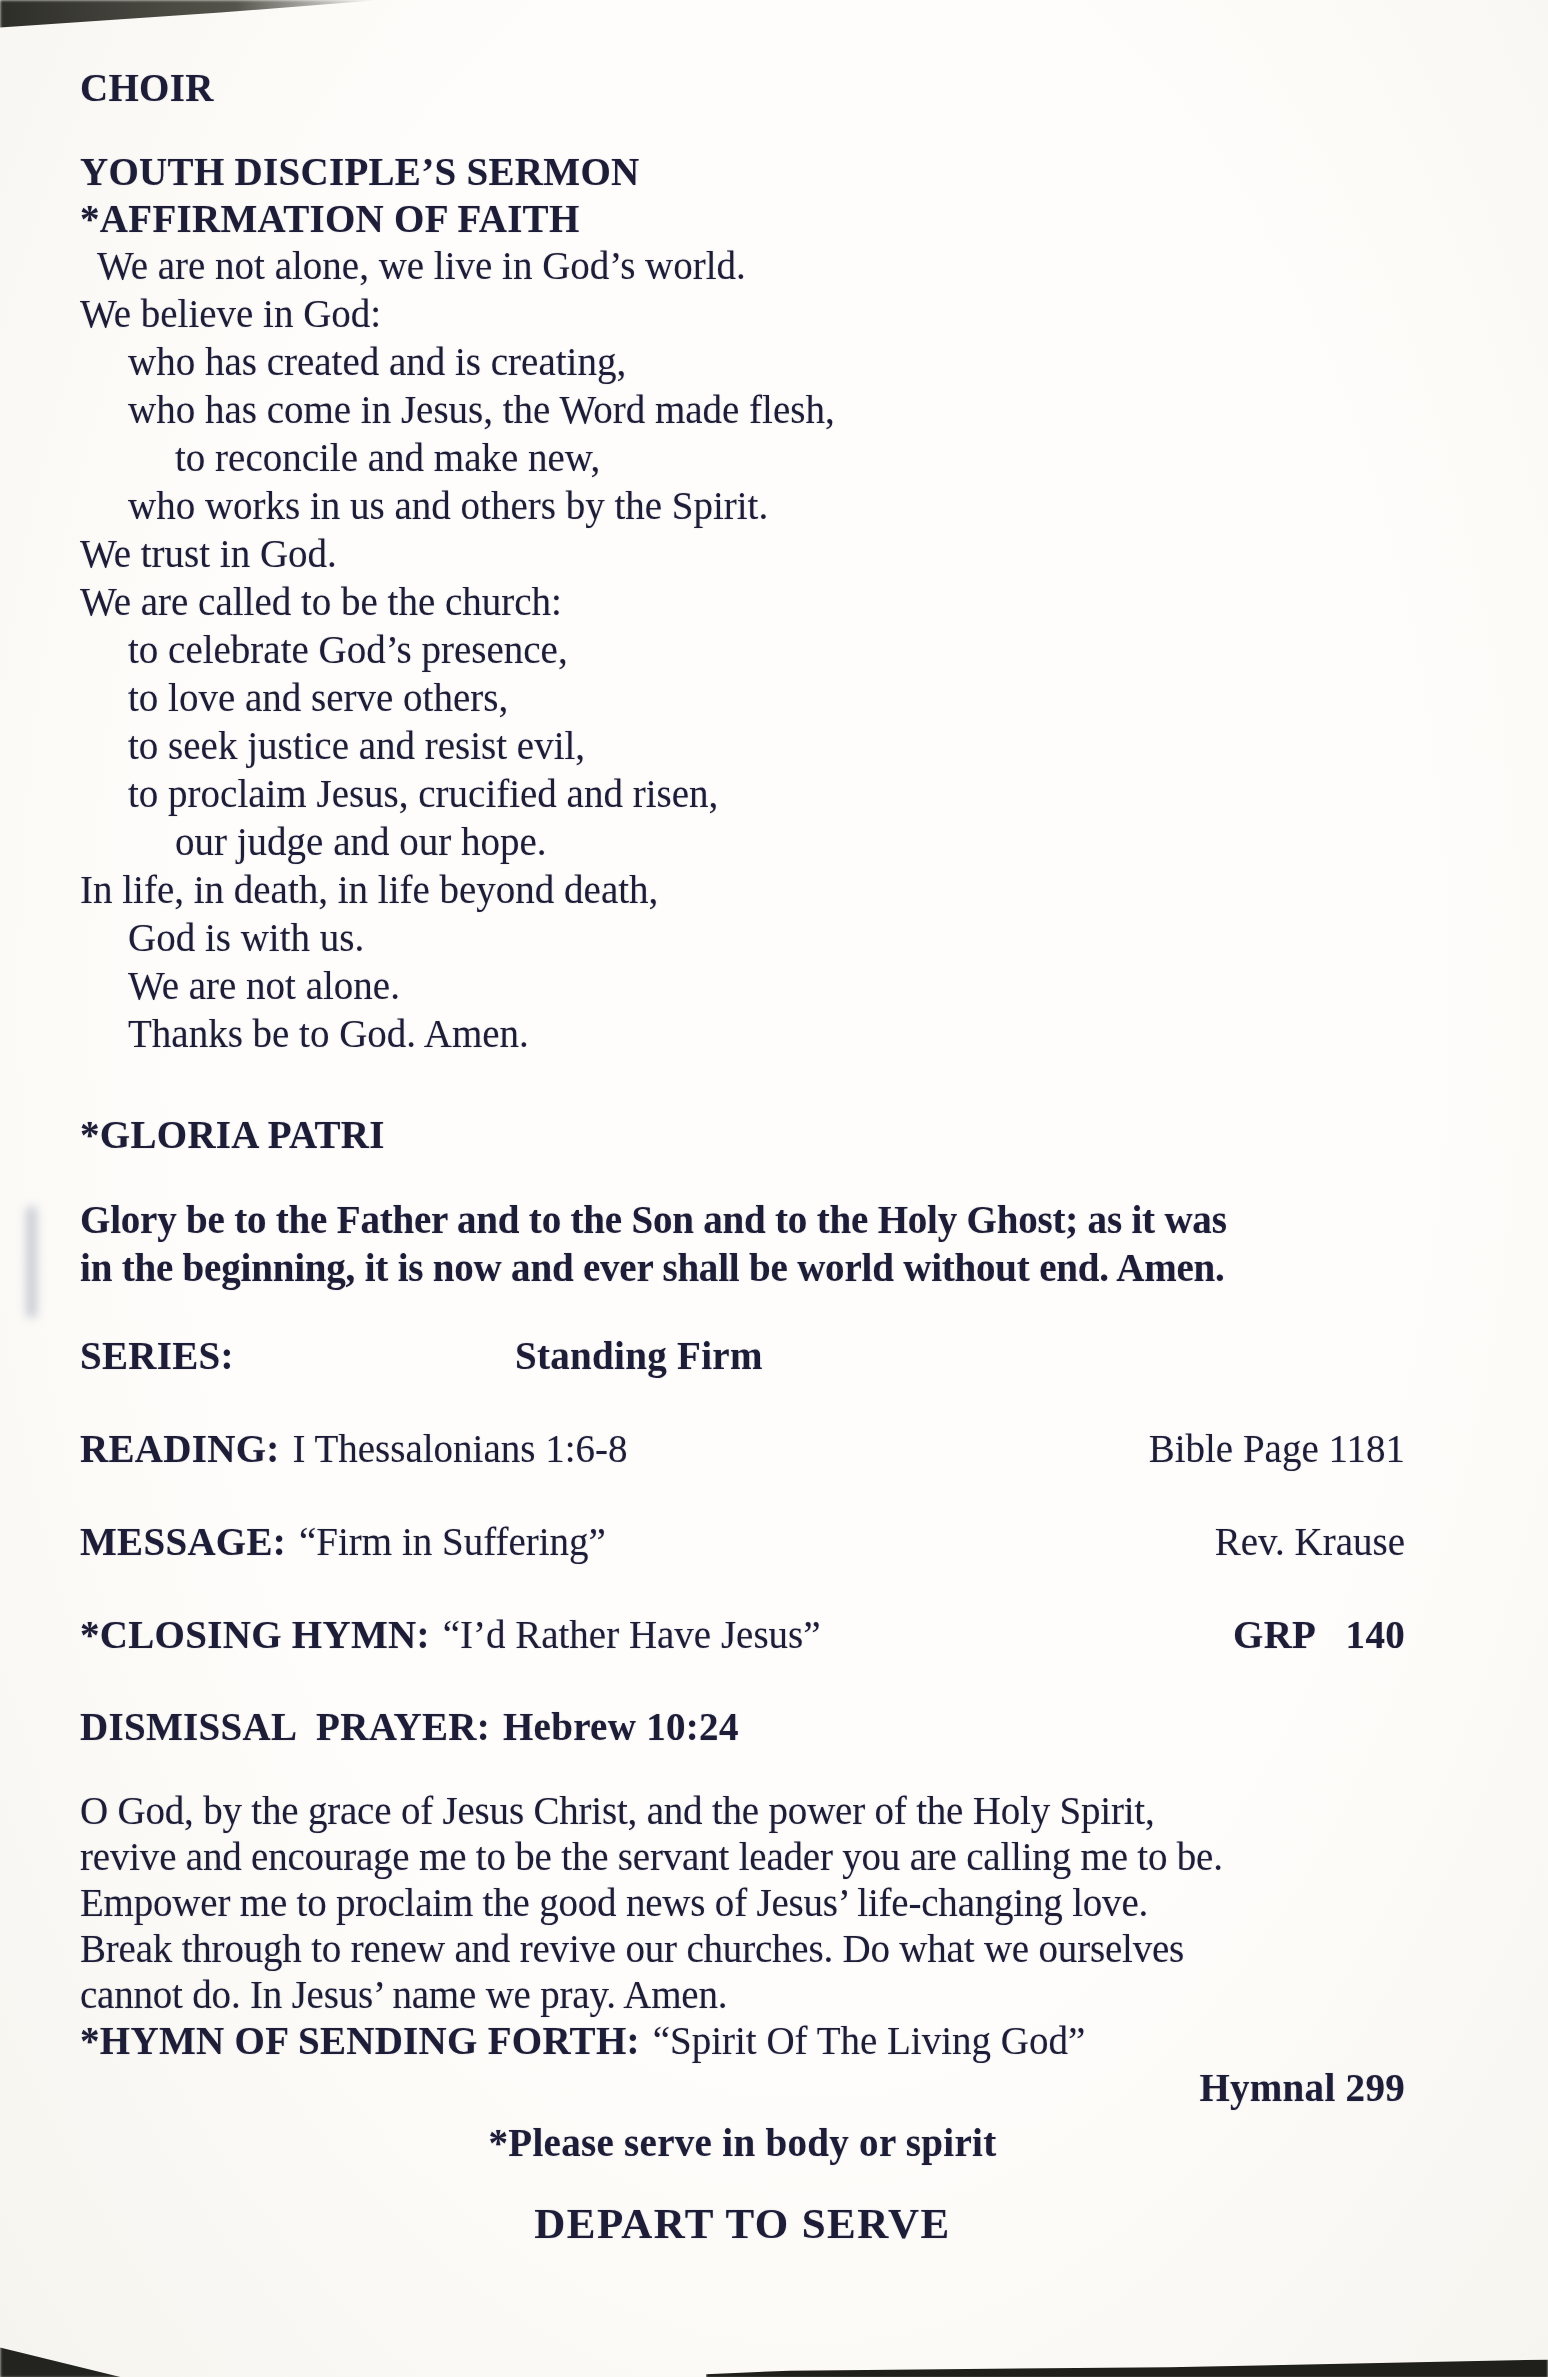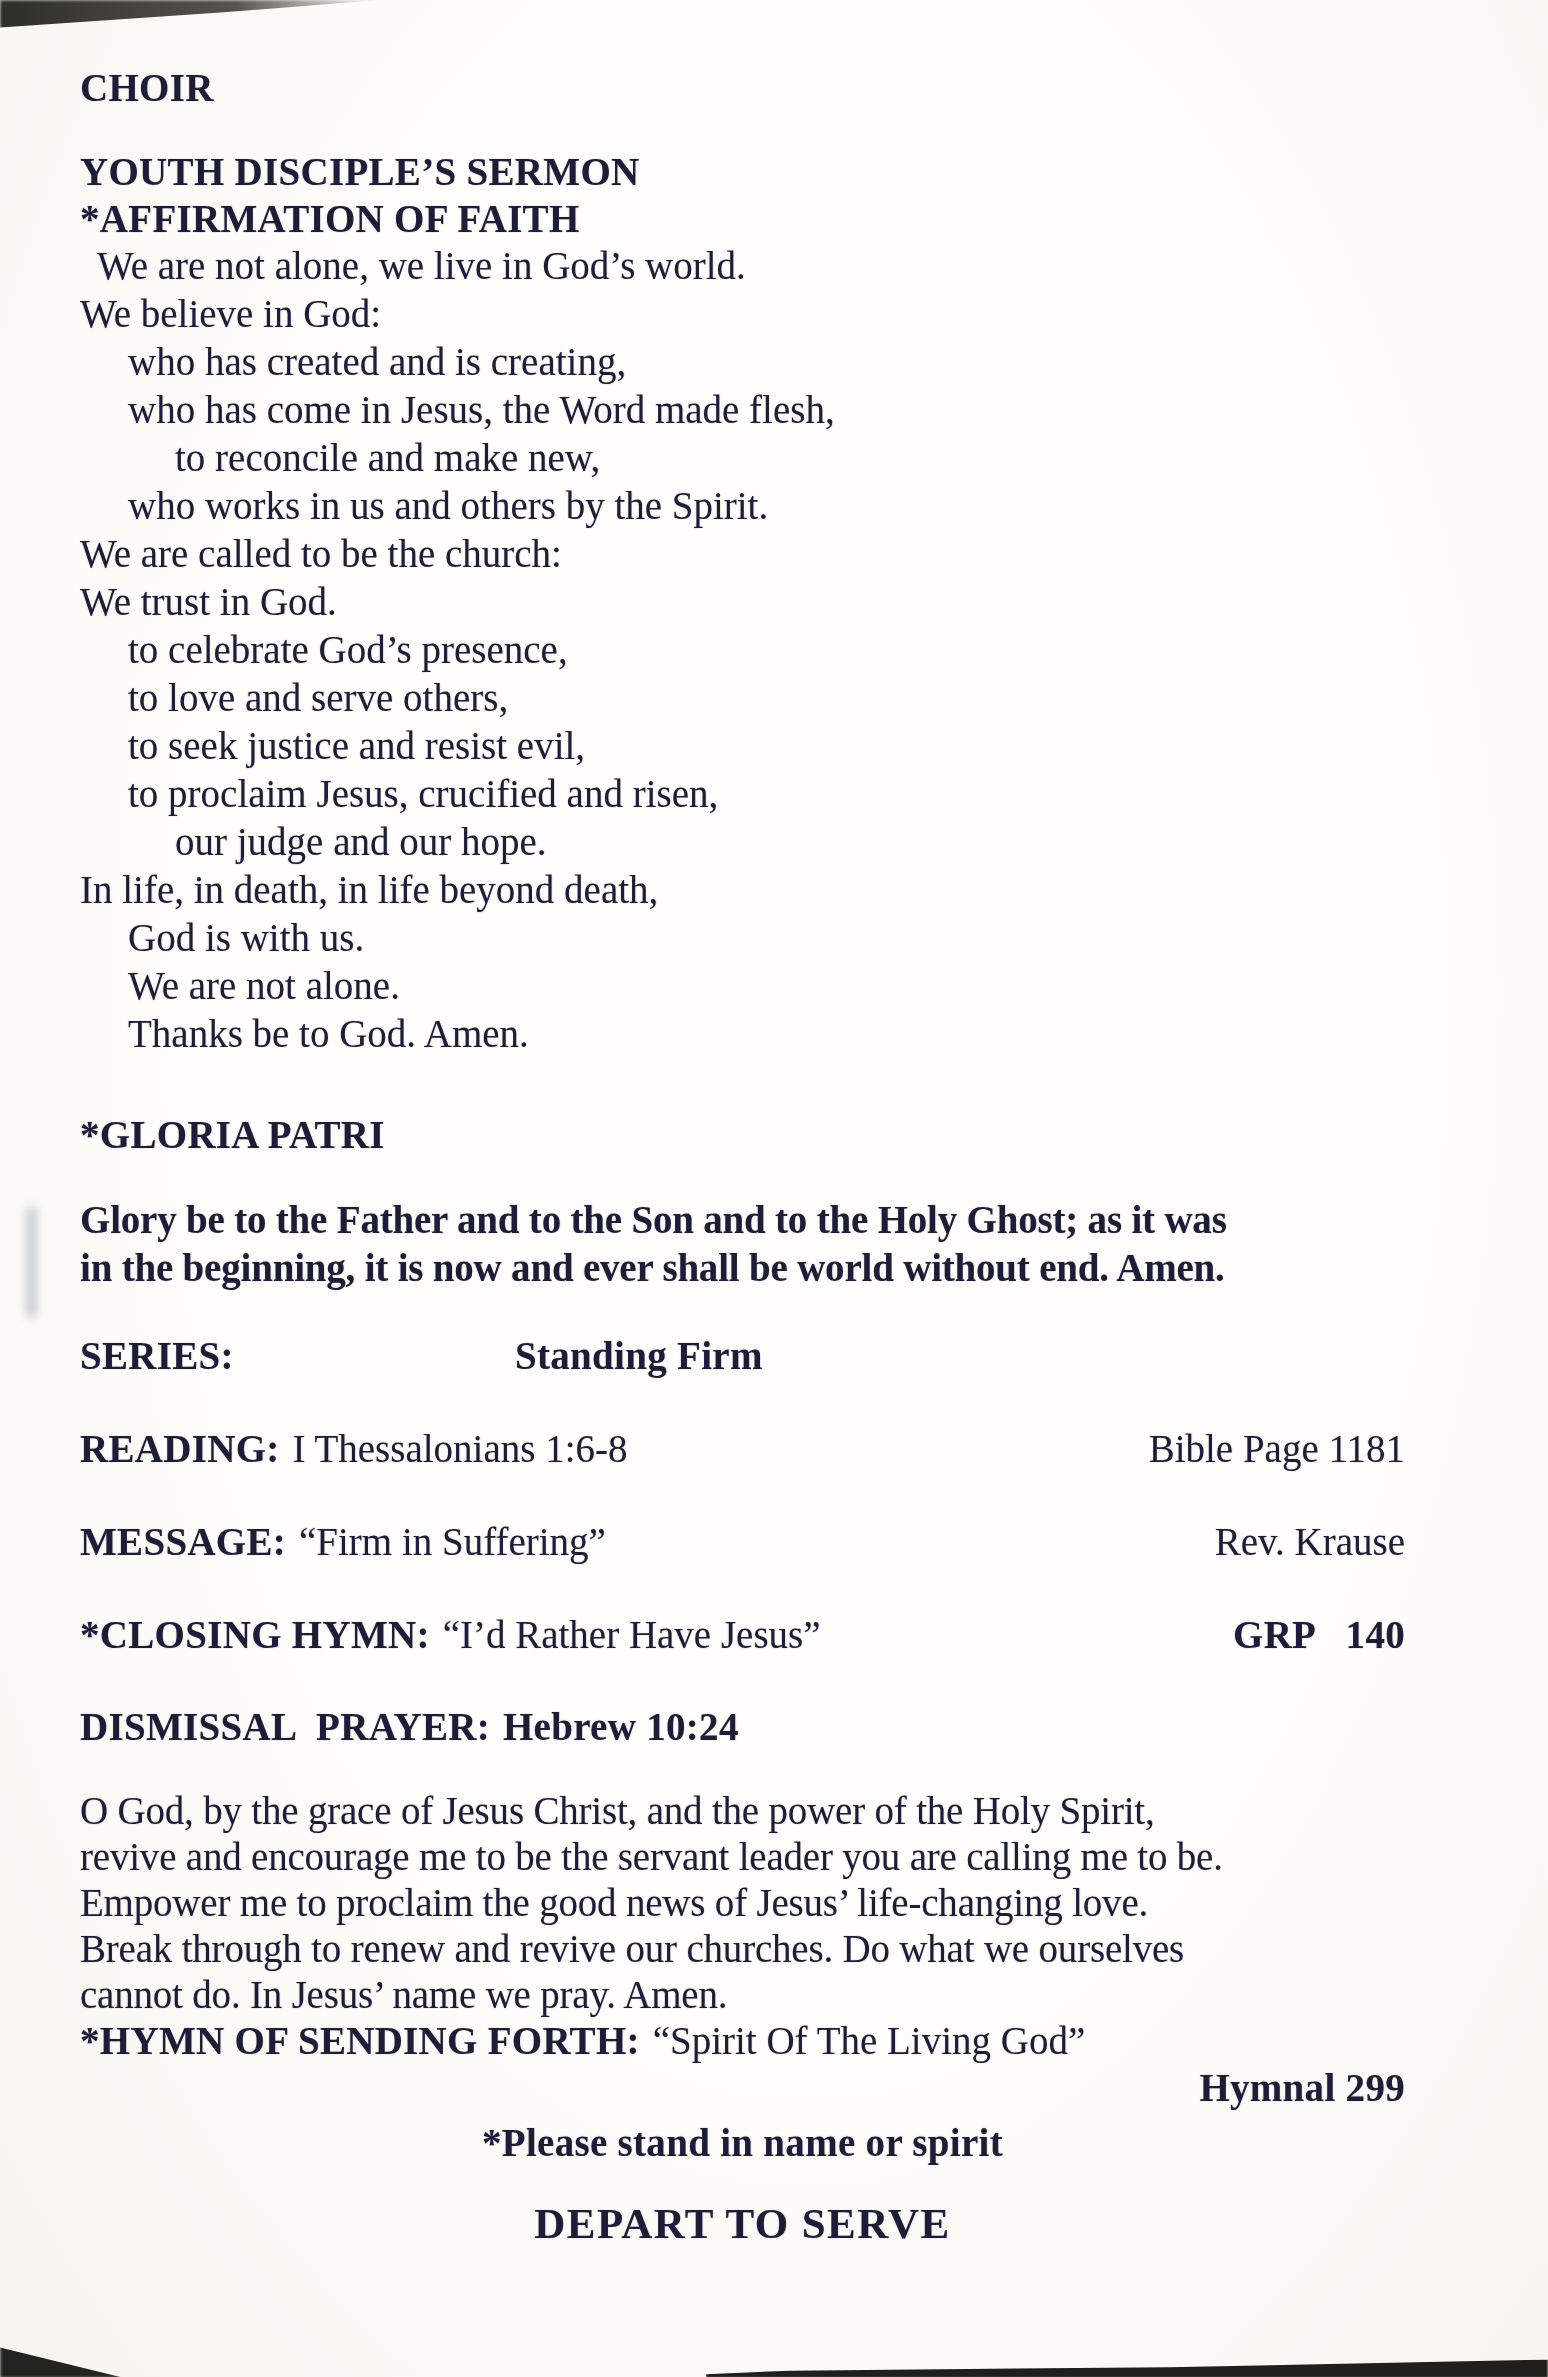--- a/index.html
+++ b/index.html
@@ -96,22 +96,22 @@
 
     <div class="h mt-50">*AFFIRMATION OF FAITH</div>
 
     <div class="aff">
         <div class="aff-line" style="padding-left: 17px;">We are not alone, we live in God’s world.</div>
         <div class="aff-line">We believe in God:</div>
         <div class="aff-line" style="padding-left: 48px;">who has created and is creating,</div>
         <div class="aff-line" style="padding-left: 48px;">who has come in Jesus, the Word made flesh,</div>
         <div class="aff-line" style="padding-left: 95px;">to reconcile and make new,</div>
         <div class="aff-line" style="padding-left: 48px;">who works in us and others by the Spirit.</div>
+        <div class="aff-line">We trust in God.</div>
         <div class="aff-line">We are called to be the church:</div>
-        <div class="aff-line">We trust in God.</div>
         <div class="aff-line" style="padding-left: 48px;">to celebrate God’s presence,</div>
         <div class="aff-line" style="padding-left: 48px;">to love and serve others,</div>
         <div class="aff-line" style="padding-left: 48px;">to seek justice and resist evil,</div>
         <div class="aff-line" style="padding-left: 48px;">to proclaim Jesus, crucified and risen,</div>
         <div class="aff-line" style="padding-left: 95px;">our judge and our hope.</div>
         <div class="aff-line">In life, in death, in life beyond death,</div>
         <div class="aff-line" style="padding-left: 48px;">God is with us.</div>
         <div class="aff-line" style="padding-left: 48px;">We are not alone.</div>
         <div class="aff-line" style="padding-left: 48px;">Thanks be to God. Amen.</div>
       </div>
@@ -156,21 +156,21 @@
 
     <div class="row mt-50">
       <span class="left"><span class="h">*HYMN OF SENDING FORTH:</span><span class="val">“Spirit Of The Living God”</span></span>
     </div>
 
     <div class="row">
       <span class="left"></span>
       <span class="right h">Hymnal 299</span>
     </div>
 
-    <div class="center h mt-12">*Please stand in name or spirit</div>
+    <div class="center h mt-12">*Please serve in body or spirit</div>
 
     <div class="depart mt-45">DEPART TO SERVE</div>
 
   </div>
 
   <div class="smudge-bottom-left"></div>
   <div class="smudge-bottom-right"></div>
 
 </div>
 

